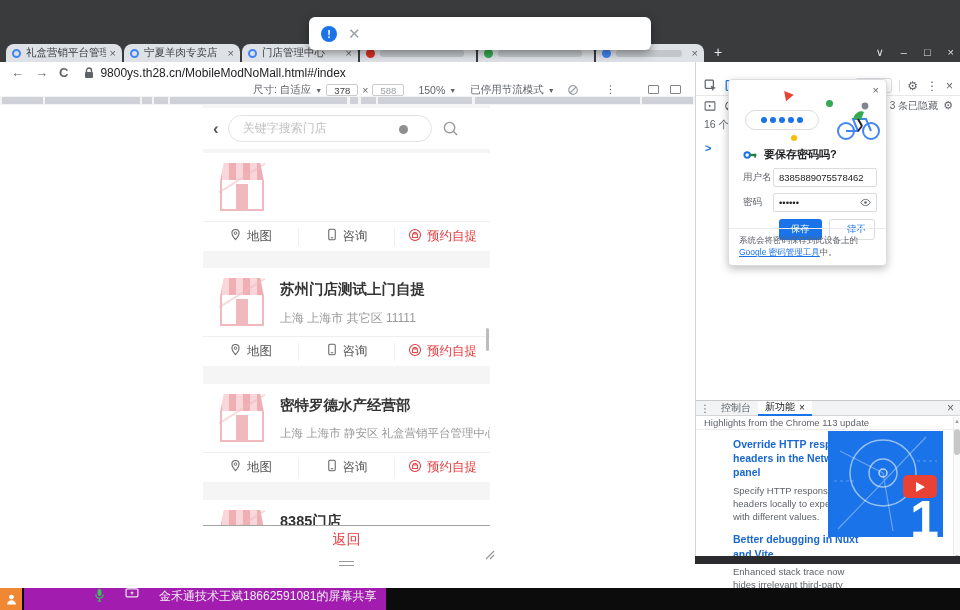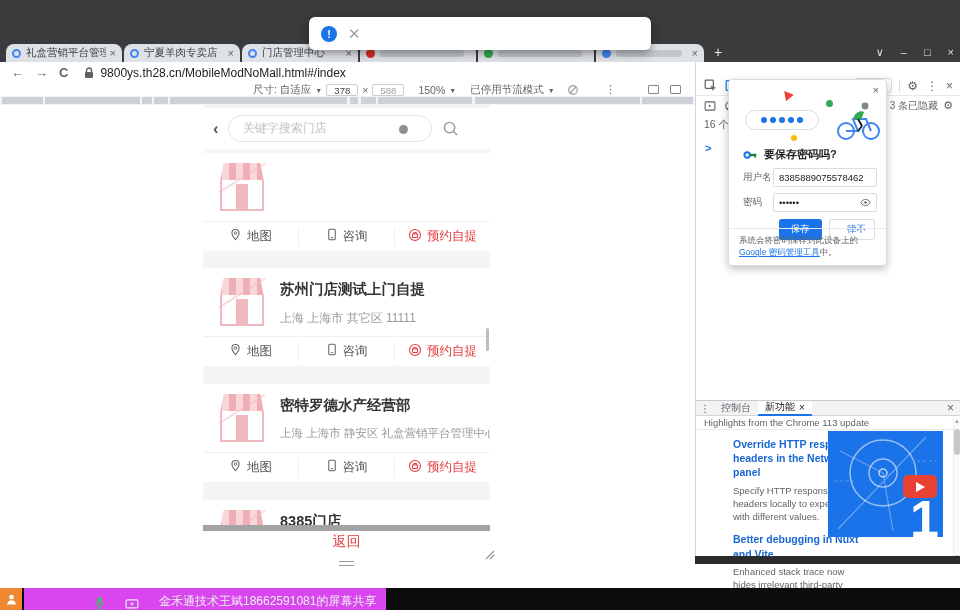--- a/index.html
+++ b/index.html
@@ -72,21 +72,21 @@
   .sbody { border:2px solid #f0b9bd; border-top:none; height:31px; margin:0 7px; background:#fff; position:relative; }
   .sdoor { position:absolute; left:14px; top:4px; width:12px; height:25px; background:#f0b9bd; }
   .swm { position:absolute; left:2px; top:14px; width:54px; height:2px; background:rgba(240,185,189,.5); transform:rotate(-32deg); }
   .ctxt { padding-top:2px; min-width:0; }
   .cname { font-size:14.5px; font-weight:600; color:#333; white-space:nowrap; }
   .caddr { font-size:12px; color:#9a9a9a; margin-top:11px; white-space:nowrap; }
   .cacts { border-top:1px solid #efefef; height:30px; display:flex; align-items:center; }
   .act { flex:1; display:flex; align-items:flex-start; justify-content:center; gap:5px; font-size:12.5px; color:#555; height:18px; }
   .act + .act { border-left:1px solid #efefef; }
   .act.red { color:#e4393c; }
-  .backbar { position:absolute; left:0; bottom:7px; width:287px; height:28px; background:#fff; border-top:6px solid #a3a3a3; display:flex; align-items:center; justify-content:center; font-size:14px; color:#e4393c; }
+  .backbar { position:absolute; left:0; bottom:7px; width:287px; height:28px; background:#fff; border-top:1px solid #a3a3a3; display:flex; align-items:center; justify-content:center; font-size:14px; color:#e4393c; }
   .frame-bottom { position:absolute; left:0; bottom:0; width:287px; height:7px; background:#fff; }
   .fscroll { position:absolute; right:1px; top:223px; width:3px; height:23px; background:#bdbdbd; border-radius:2px; }
   .rhandle { left:339px; top:561px; width:15px; height:5px; border-top:1.5px solid #9a9a9a; border-bottom:1.5px solid #9a9a9a; }
   .rcorner { left:485px; top:550px; }
 
   
   .dtpanel { left:695px; top:62px; width:265px; height:498px; background:#fff; border-left:1px solid #d5d5d5; }
   .dtrow1 { position:absolute; left:0; top:14px; width:265px; height:20px; border-bottom:1px solid #e8e8e8; display:flex; align-items:center; }
   .dtrow2 { position:absolute; left:0; top:34px; width:265px; height:19px; display:flex; align-items:center; }
   .dtrow3 { position:absolute; left:8px; top:56px; font-size:10.5px; color:#5f6368; }
@@ -132,21 +132,21 @@
   .playbtn { position:absolute; right:6px; top:44px; width:34px; height:23px; background:#e94235; border-radius:5px; display:flex; align-items:center; justify-content:center; }
   .playtri { width:0; height:0; border-left:9px solid #fff; border-top:5.5px solid transparent; border-bottom:5.5px solid transparent; }
   .dscroll { position:absolute; right:0; top:16px; width:8px; height:144px; background:#fbfbfb; border-left:1px solid #ececec; }
   .dthumb { position:absolute; right:1px; top:12px; width:6px; height:26px; background:#c8c8c8; border-radius:3px; }
   .darr { position:absolute; right:1px; font-size:6px; color:#9aa0a6; }
   .darkstrip { left:695px; top:556px; width:265px; height:8px; background:#2b2b2e; }
 
   
   .taskbar { left:0; top:588px; width:960px; height:22px; background:#0c0c0c; }
   .orange { position:absolute; left:0; top:0; width:22px; height:22px; background:#ef8733; display:flex; align-items:center; justify-content:center; }
-  .sharepill { position:absolute; left:24px; top:0; height:22px; background:#d946ef; display:flex; align-items:flex-end; padding:0 10px 0 70px; gap:20px; }
+  .sharepill { position:absolute; left:24px; top:0; height:22px; background:#a21caf; display:flex; align-items:flex-start; padding:0 10px 0 70px; gap:20px; }
   .sharetxt { color:#f0f0f0; font-size:12px; white-space:nowrap; }
 </style>
 </head>
 <body>
 
 <div class="abs titlebar"></div>
 
 <div class="abs tabstrip" style="left:0;top:44px;">
   <div class="tab" style="width:116px">
     <span class="fav"></span>

